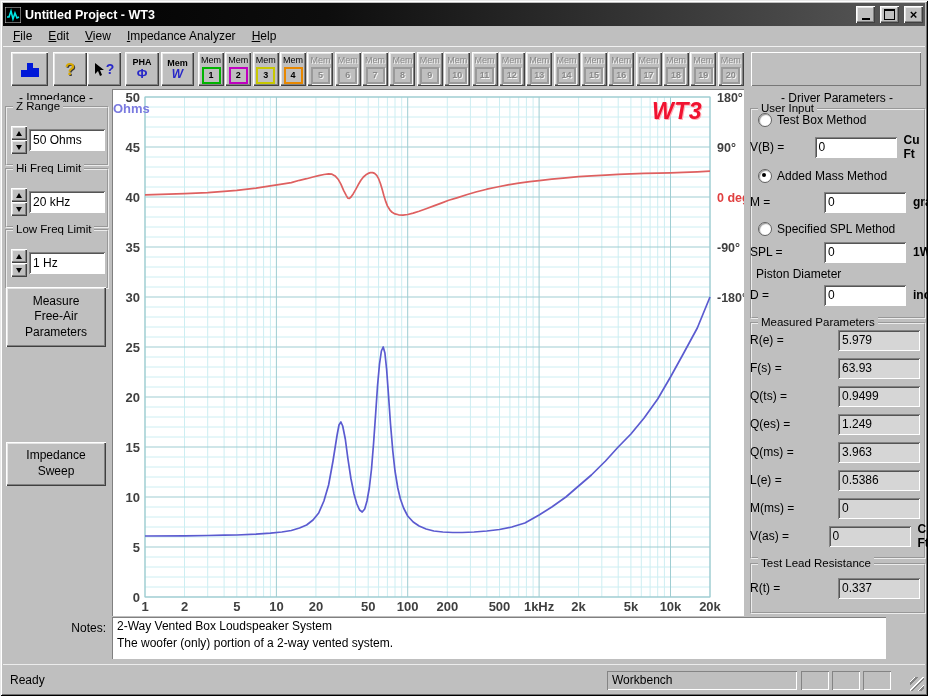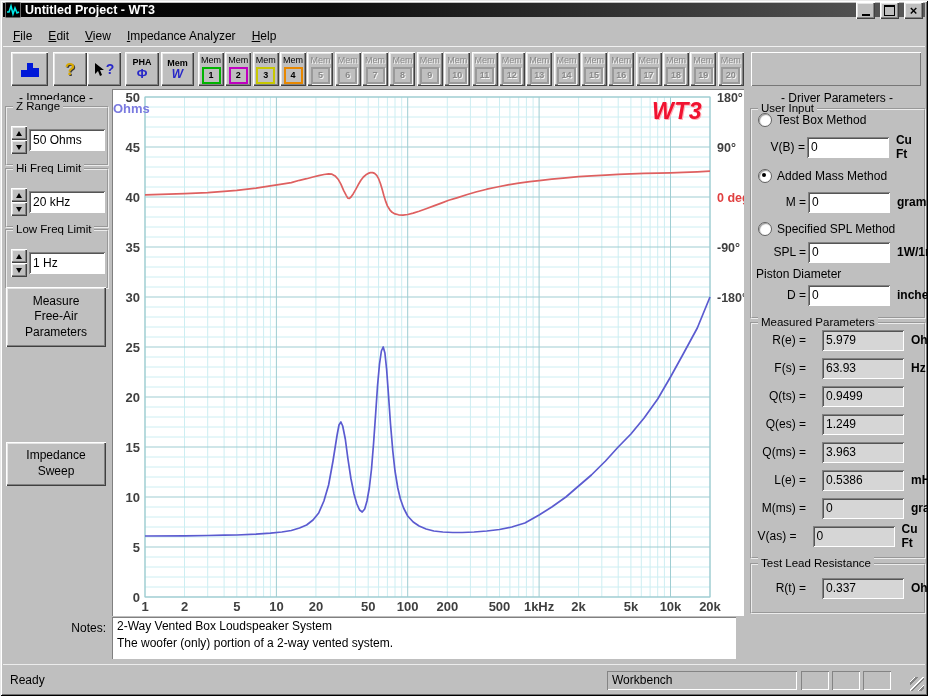--- a/index.html
+++ b/index.html
@@ -1,21 +1,21 @@
 <!DOCTYPE html>
 <html><head>
 <meta charset="utf-8">
 <style>
   html,body{margin:0;padding:0;background:#9a9a9a;}
   .window{position:relative;width:928px;height:696px;background:#bfbfbf;
     font-family:"Liberation Sans",sans-serif;font-size:12px;color:#000;overflow:hidden;
     box-shadow:inset 1px 1px 0 #e8e8e8, inset -1px -1px 0 #000, inset 2px 2px 0 #fff, inset -2px -2px 0 #6f6f6f;}
   .raised{background:#bfbfbf;box-shadow:inset 1px 1px 0 #fff, inset -1px -1px 0 #404040, inset -2px -2px 0 #828282, inset 2px 2px 0 #e6e6e6;}
   
-  .titlebar{position:absolute;left:3px;top:3px;right:3px;height:14px;display:flex;align-items:center;gap:4px;padding:0 2px;
+  .titlebar{position:absolute;left:3px;top:3px;right:3px;height:23px;display:flex;align-items:center;gap:4px;padding:0 2px;
     background:linear-gradient(90deg,#000 0%,#0d0d0d 35%,#595959 100%);}
   .app-icon{width:16px;height:16px;flex:0 0 16px;}
   .title-text{color:#fff;font-weight:bold;font-size:12.5px;flex:1;white-space:nowrap;}
   .winbtn{width:19px;height:17px;margin-left:1px;display:flex;align-items:center;justify-content:center;cursor:default;}
   .glyph-min{width:8px;height:2px;background:#000;margin-top:9px;}
   .glyph-max{width:9px;height:8px;border:1px solid #000;border-top:2px solid #000;}
   .glyph-close{font-weight:bold;font-size:13px;line-height:13px;}
   
   .menubar{position:absolute;left:3px;top:25px;right:3px;height:21px;display:flex;align-items:center;padding-left:2px;}
   .menu-item{padding:3px 8px;}
@@ -57,29 +57,29 @@
   .co{font:bold 13px "Liberation Sans",sans-serif;}
   .logo-t{font:italic bold 23px "Liberation Sans",sans-serif;letter-spacing:.5px;}
   
   .right-panel{position:absolute;left:748px;top:89px;width:178px;height:527px;}
   .gbox2{position:absolute;left:2px;width:172px;border:2px groove #ececec;}
   .radio-row{position:absolute;left:10px;display:flex;align-items:center;gap:5px;height:16px;}
   .radio{position:relative;width:12px;height:12px;border-radius:50%;background:#fff;border:1px solid #606060;
     box-shadow:inset 1px 1px 1px #9a9a9a;flex:0 0 12px;}
   .radio.sel::after{content:"";position:absolute;left:3px;top:3px;width:4px;height:4px;background:#000;border-radius:50%;}
   .frow{position:absolute;left:2px;display:flex;align-items:center;height:22px;}
-  .flabel{width:56px;text-align:right;padding-right:2px;white-space:nowrap;}
+  .flabel{width:56px;padding-right:18px;white-space:nowrap;}
   .ffield{width:78px;height:21px;background:#fff;border:0;outline:0;font:12px "Liberation Sans",sans-serif;
     padding:0 0 0 4px;box-shadow:inset 1px 1px 0 #828282, inset -1px -1px 0 #fff, inset 2px 2px 0 #555;}
   .ffield.ro{background:#d6d6d6;margin-left:14px;}
   .funit{padding-left:7px;font-weight:bold;}
   .plabel{position:absolute;left:8px;white-space:nowrap;}
   
   .notes-label{position:absolute;left:36px;top:621px;width:70px;text-align:right;}
-  .notes-box{position:absolute;left:112px;top:617px;width:624px;height:42px;background:#fff;
+  .notes-box{position:absolute;left:112px;top:617px;width:774px;height:42px;background:#fff;
     box-shadow:inset 1px 1px 0 #808080, inset -1px -1px 0 #fff;padding:1px 5px;font-size:12px;line-height:1.4;box-sizing:border-box;}
   
   .statusbar{position:absolute;left:3px;right:3px;bottom:3px;height:28px;border-top:1px solid #ececec;}
   .sb-text{position:absolute;left:7px;top:8px;}
   .sb-panel{position:absolute;top:6px;height:19px;box-shadow:inset 1px 1px 0 #848484, inset -1px -1px 0 #fff;
     padding:2px 5px;font-size:12px;box-sizing:border-box;}
   .sb-grip{position:absolute;right:1px;bottom:2px;width:14px;height:14px;
     background:repeating-linear-gradient(135deg,transparent 0 3px,#fff 3px 4px,#848484 4px 6px);}
 </style>
 </head>

